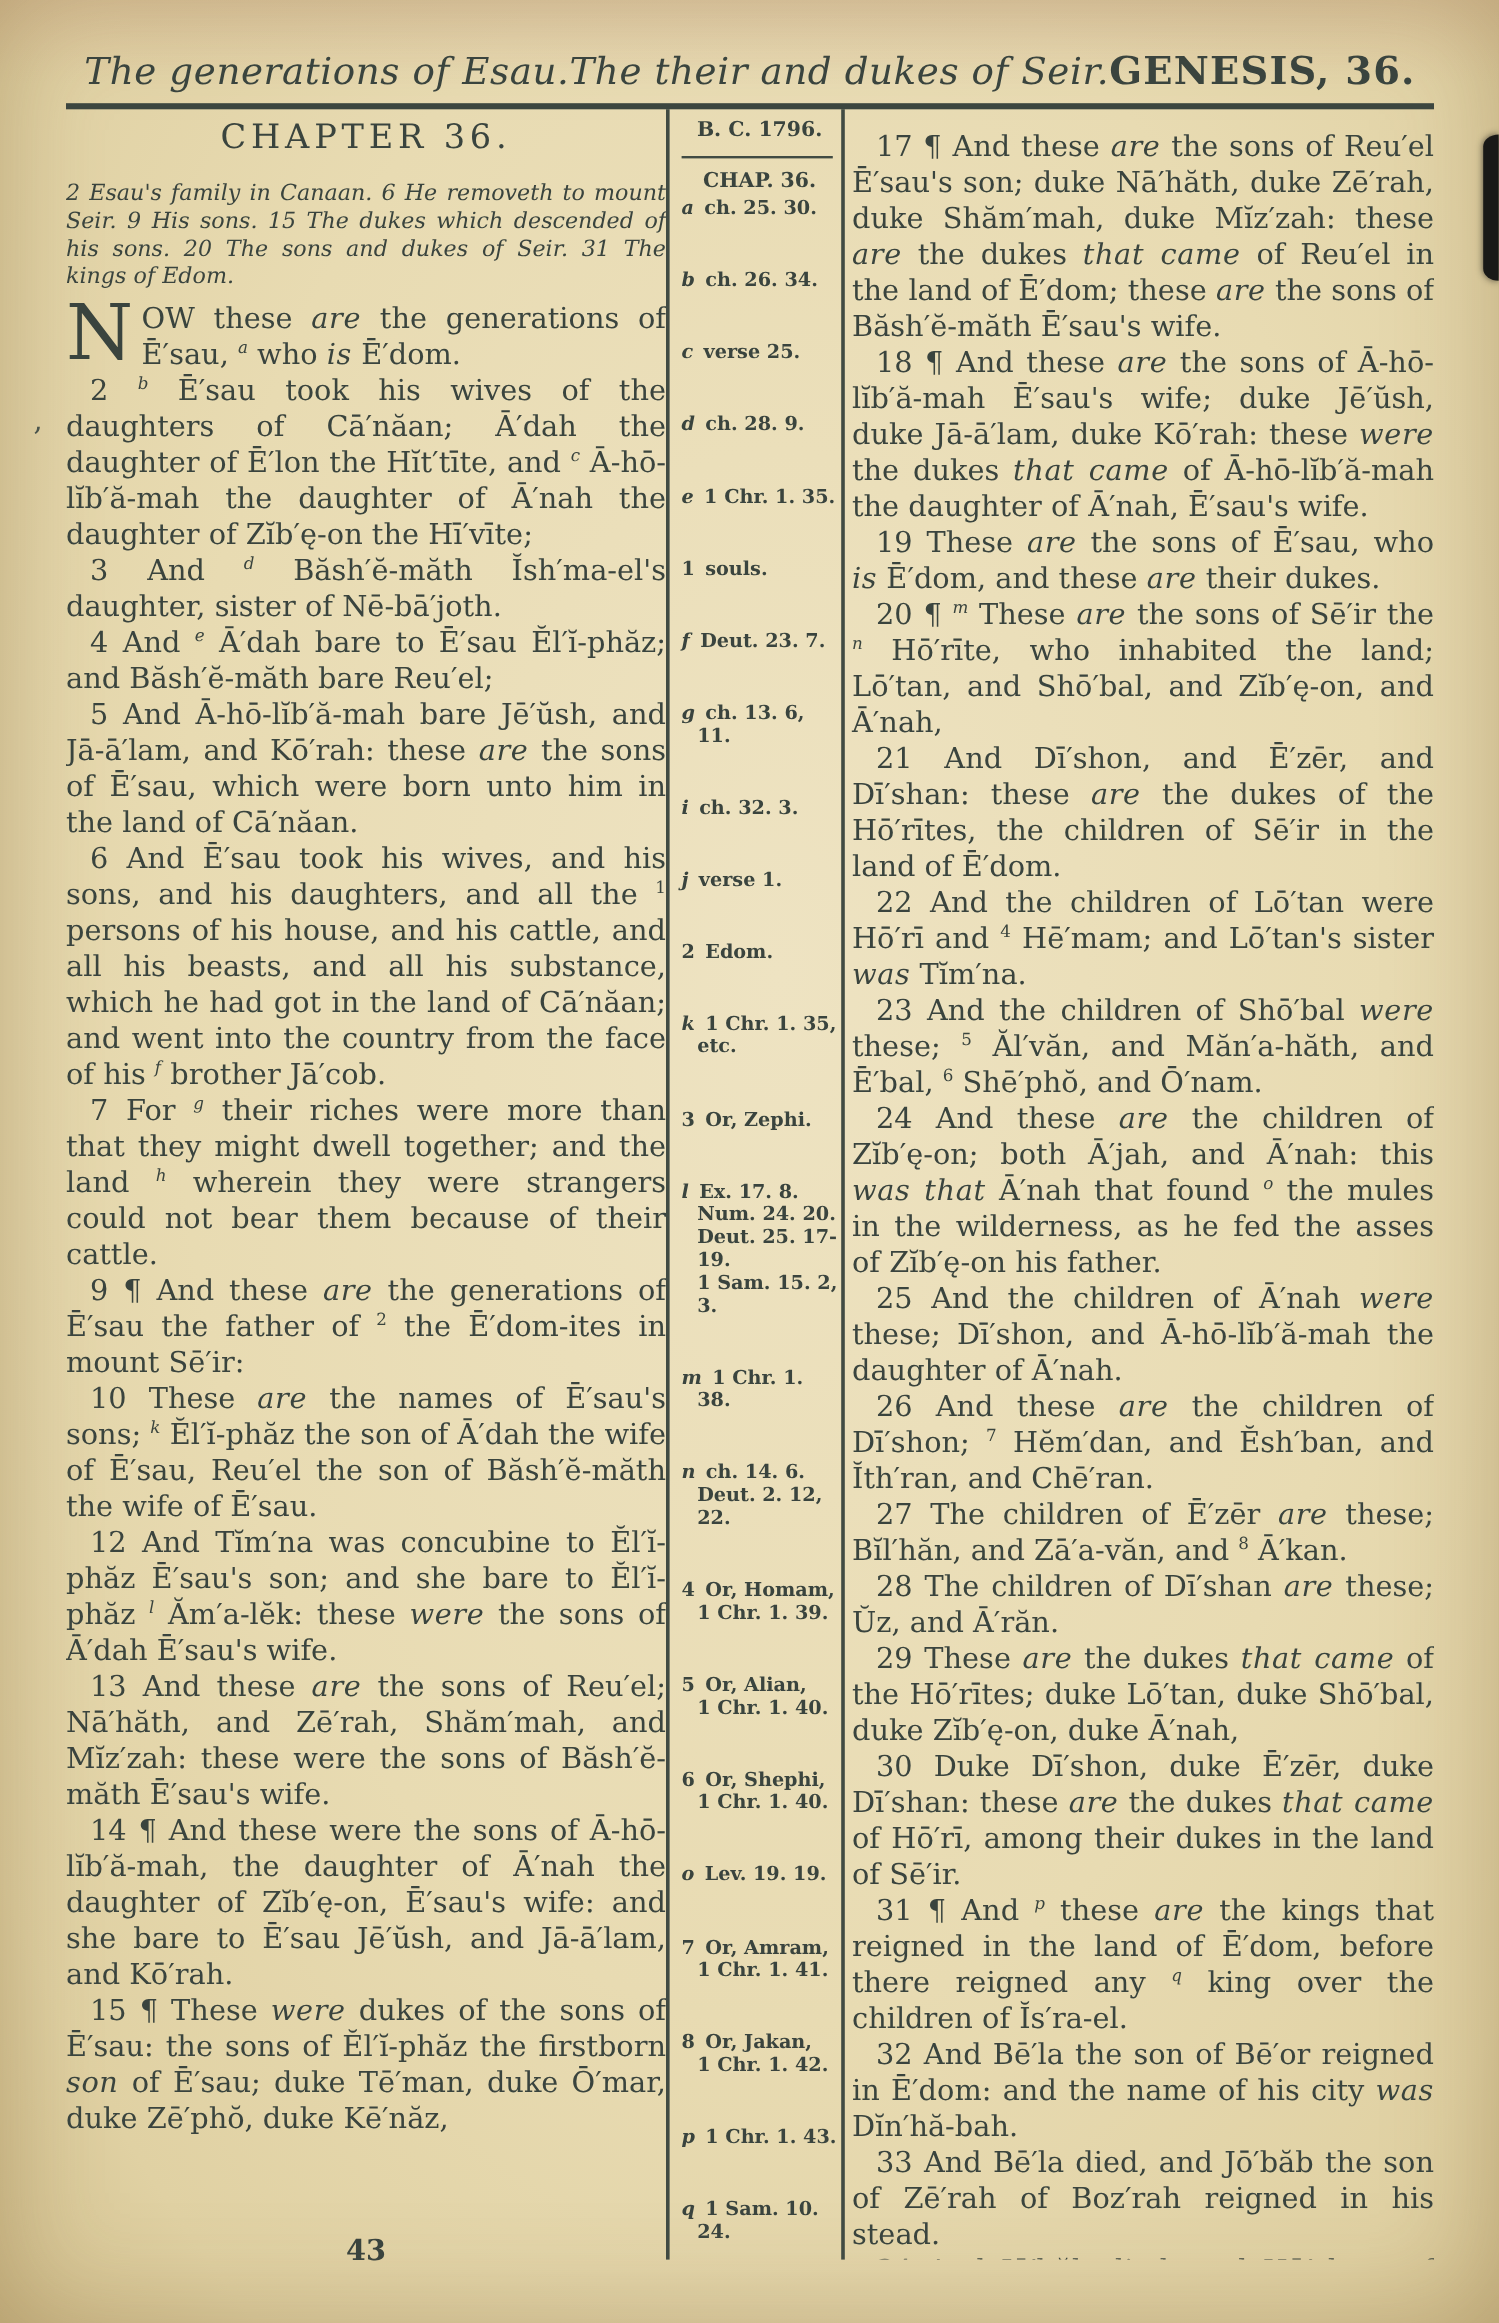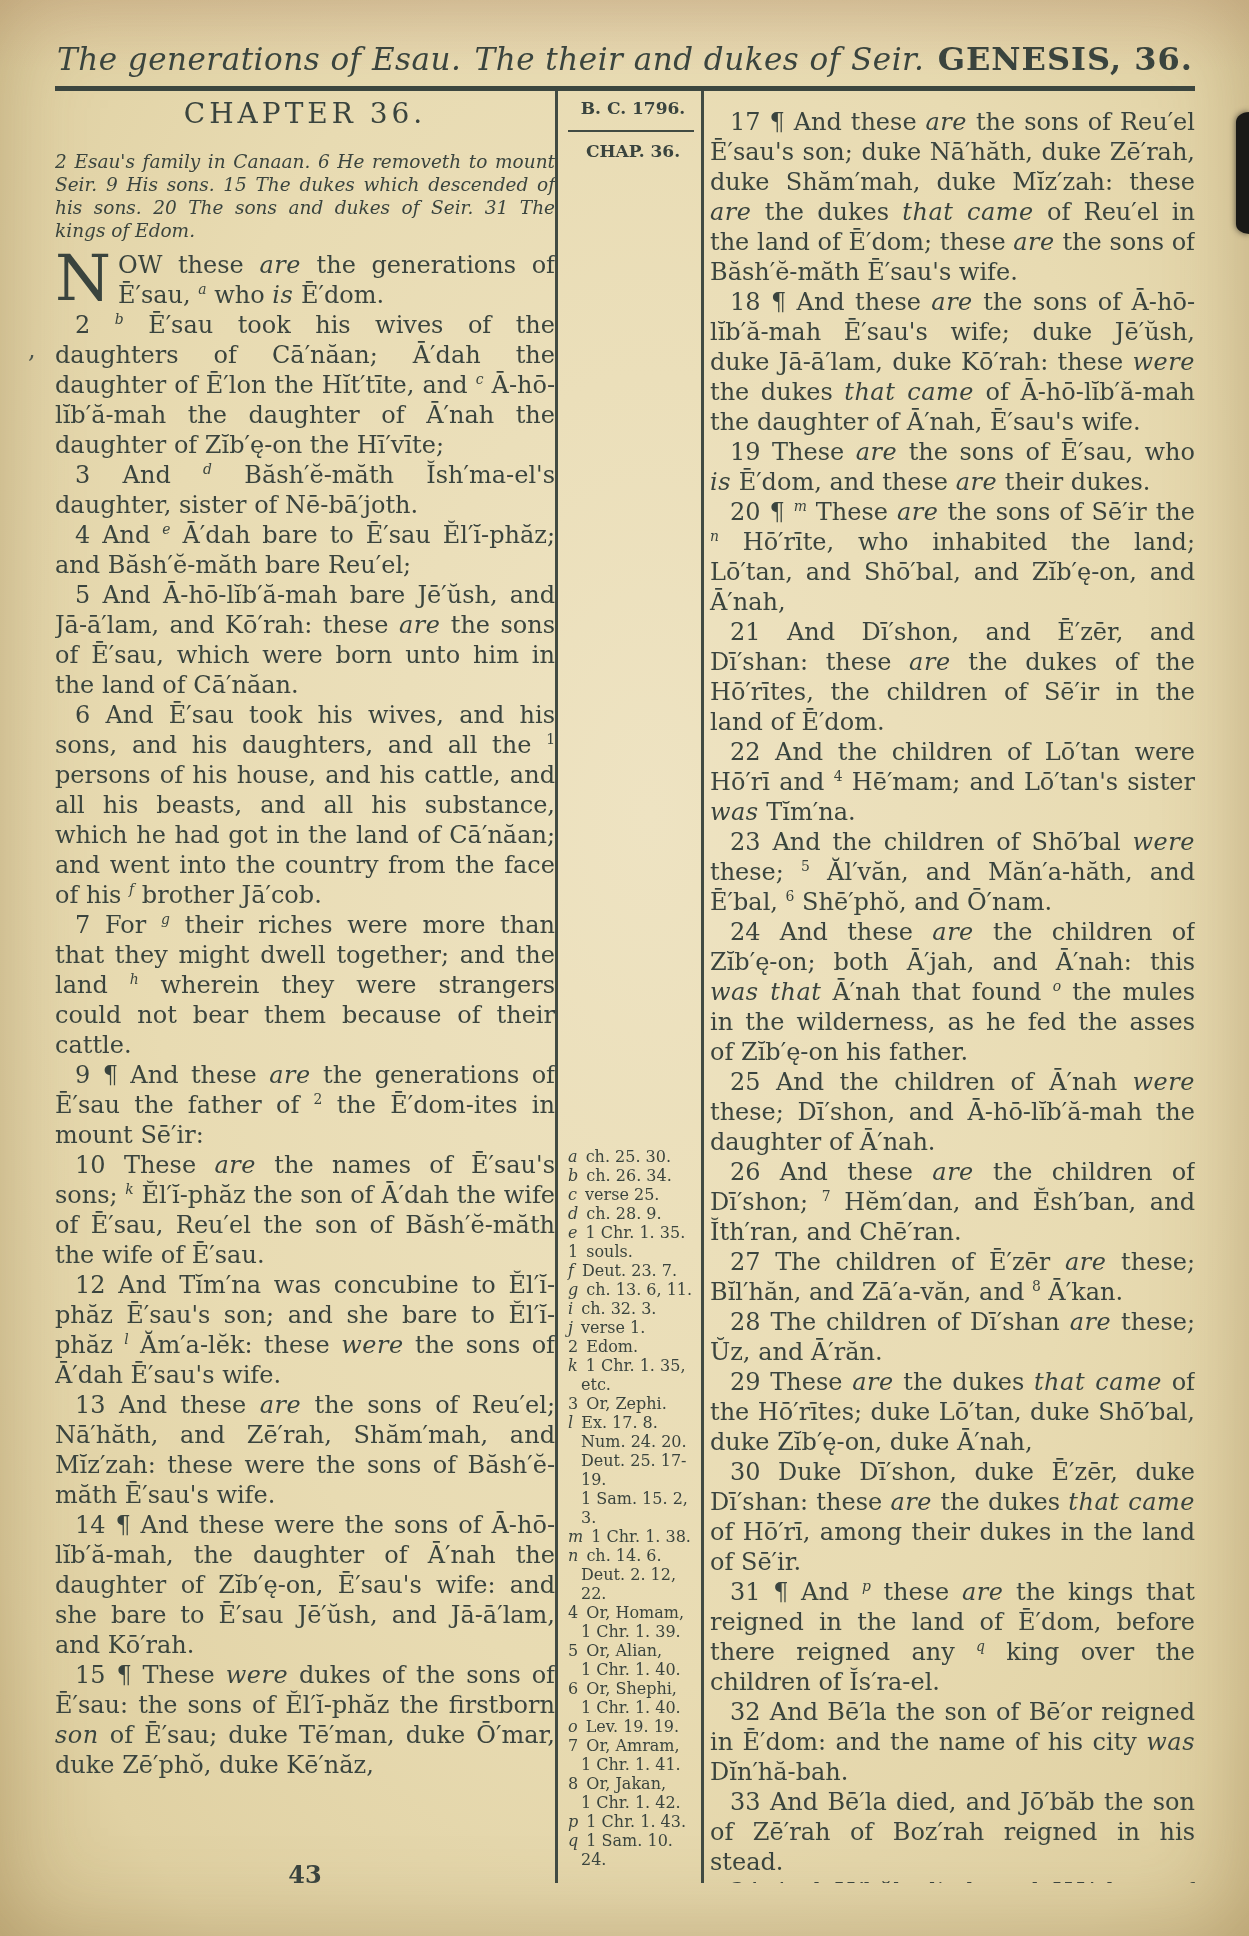--- a/index.html
+++ b/index.html
@@ -12,46 +12,46 @@
     position:relative;width:1249px;height:1936px;overflow:hidden;
     color:#3a443e;
     background:
       linear-gradient(180deg, rgba(214,160,140,.18) 0, rgba(214,160,140,0) 70px),
       radial-gradient(ellipse at 52% 42%, #eee3c2 0%, #e8dbb2 55%, #e0d1a3 85%, #d3c190 100%);
     box-shadow:inset 0 0 90px rgba(120,90,40,.35);
   }
   .inner{position:absolute;left:55px;top:40px;width:1140px;}
 
   
-  .running-head{display:flex;justify-content:space-between;align-items:baseline;padding:0 2px;}
+  .running-head{display:flex;justify-content:center;align-items:baseline;padding:0 2px;}
   .rh-left,.rh-center{font-style:italic;font-size:31px;letter-spacing:.5px;}
   .rh-right{font-size:32px;font-weight:bold;letter-spacing:1px;}
   .head-rule{height:4px;background:#3c463f;margin-top:8px;border-bottom:1px solid rgba(60,70,63,.5);}
 
   
   .content{display:flex;height:1792px;align-items:stretch;}
   .col-left{width:500px;padding-top:4px;overflow:hidden;}
   .rule-v{width:3px;background:#414b43;}
   .col-ref{width:130px;display:flex;flex-direction:column;font-size:16px;line-height:19px;padding:8px 3px 14px 10px;overflow:hidden;}
-  .col-right{flex:1;padding-top:4px;padding-left:6px;overflow:hidden;margin-top:12px;}
+  .col-right{flex:1;padding-top:16px;padding-left:6px;overflow:hidden;}
 
   .chapter-heading{text-align:center;font-size:28px;letter-spacing:4px;margin:2px 0 20px;font-weight:normal;}
   .chapter-summary{font-style:italic;font-size:18.5px;line-height:23px;text-align:justify;margin:0 0 8px;}
 
   .verse{margin:0;text-align:justify;text-indent:20px;font-size:24px;line-height:30px;}
   .verse.first{text-indent:0;}
   .dropcap{float:left;font-size:64px;line-height:50px;padding:3px 7px 0 0;}
   .verse i{letter-spacing:.5px;}
   sup{font-size:.58em;line-height:0;}
   sup.rl{font-style:italic;}
 
   .bc-date{font-weight:bold;text-align:center;font-size:17px;white-space:nowrap;}
   .ref-rule{border-top:2px solid #414b43;margin:12px 4px 10px 0;}
   .chap-label{font-weight:bold;text-align:center;font-size:17px;margin-bottom:2px;white-space:nowrap;}
-  .ref-list{flex:1;display:flex;flex-direction:column;justify-content:flex-end;}
+  .ref-list{flex:1;display:flex;flex-direction:column;justify-content:space-between;font-weight:bold;}
   .ref-item{padding-left:13px;text-indent:-13px;}
   .ref-label{font-style:italic;padding-right:3px;}
   .ref-label.rn{font-style:normal;}
 
   .page-number{position:absolute;left:55px;top:1860px;width:500px;text-align:center;font-size:24px;font-weight:bold;}
 
   .binding-mark{position:absolute;right:0;top:112px;width:13px;height:122px;background:#191917;border-radius:90px 0 0 90px / 70px 0 0 70px;box-shadow:0 0 6px rgba(20,20,18,.7);}
   .print-artifact{position:absolute;left:28px;top:336px;font-size:24px;color:#4a544c;}
 </style>
 </head>

